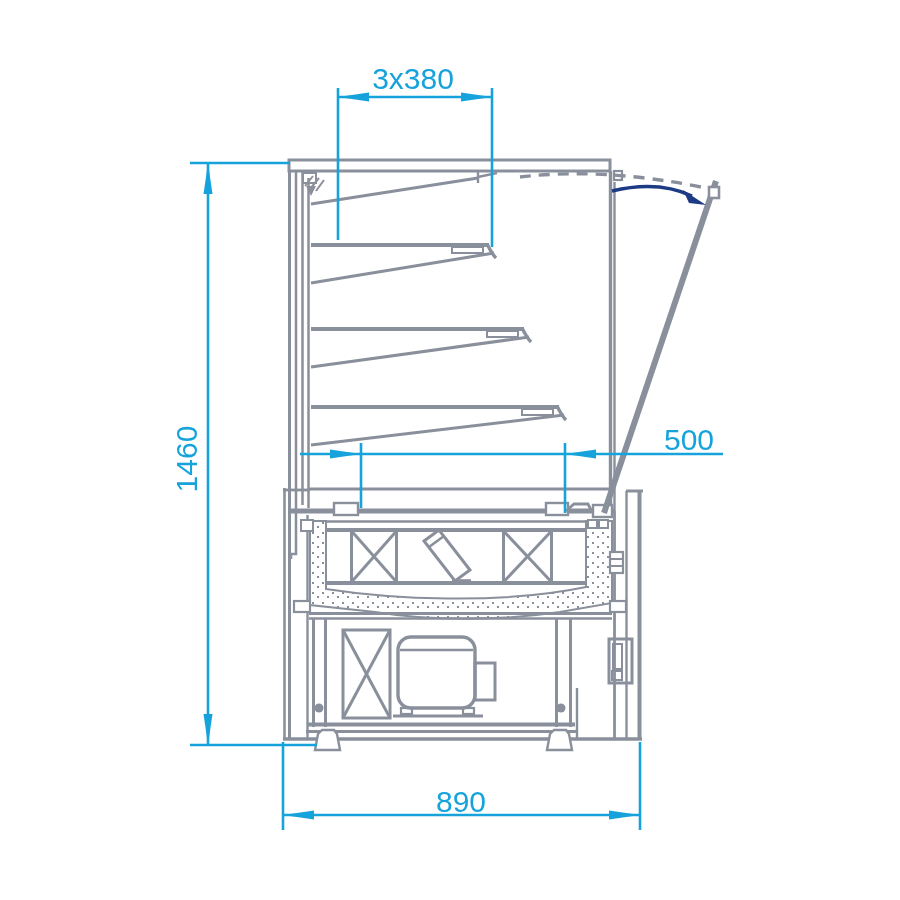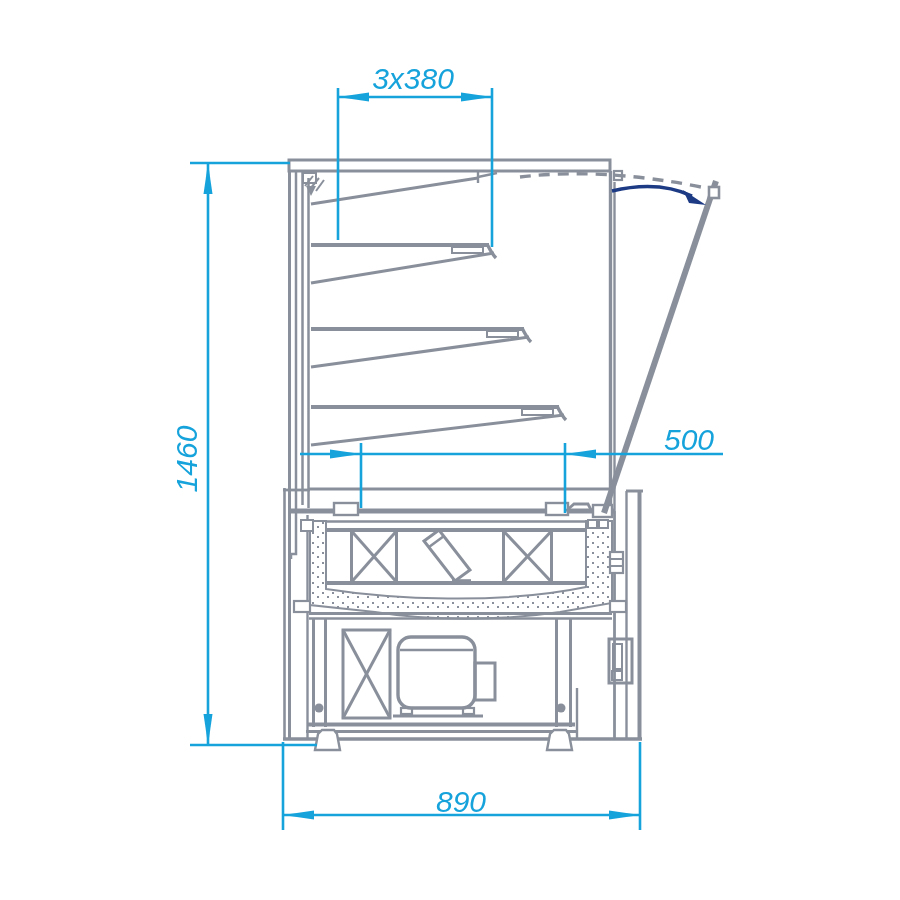--- a/index.html
+++ b/index.html
@@ -1,17 +1,17 @@
 <!DOCTYPE html>
 <html><head>
 <meta charset="utf-8">
 <style>
   html,body{margin:0;padding:0;background:#ffffff;}
   .stage{position:relative;width:900px;height:900px;background:#ffffff;overflow:hidden;
-         font-family:"Liberation Sans", sans-serif;font-style:italic;}
+         font-family:"Liberation Sans", sans-serif;}
   svg{position:absolute;left:0;top:0;}
   .dim-text{font-family:"Liberation Sans", sans-serif;font-size:30px;fill:#16A3DC;}
   .gray{stroke:#8A909B;fill:none;}
   .grayfill{fill:#8A909B;stroke:none;}
   .whitebox{fill:#ffffff;stroke:#8A909B;}
   .cyan{stroke:#16A3DC;fill:none;}
   .cyanfill{fill:#16A3DC;stroke:none;}
   .navy{stroke:#1D3B85;fill:none;}
   .navyfill{fill:#1D3B85;stroke:none;}
 </style>

